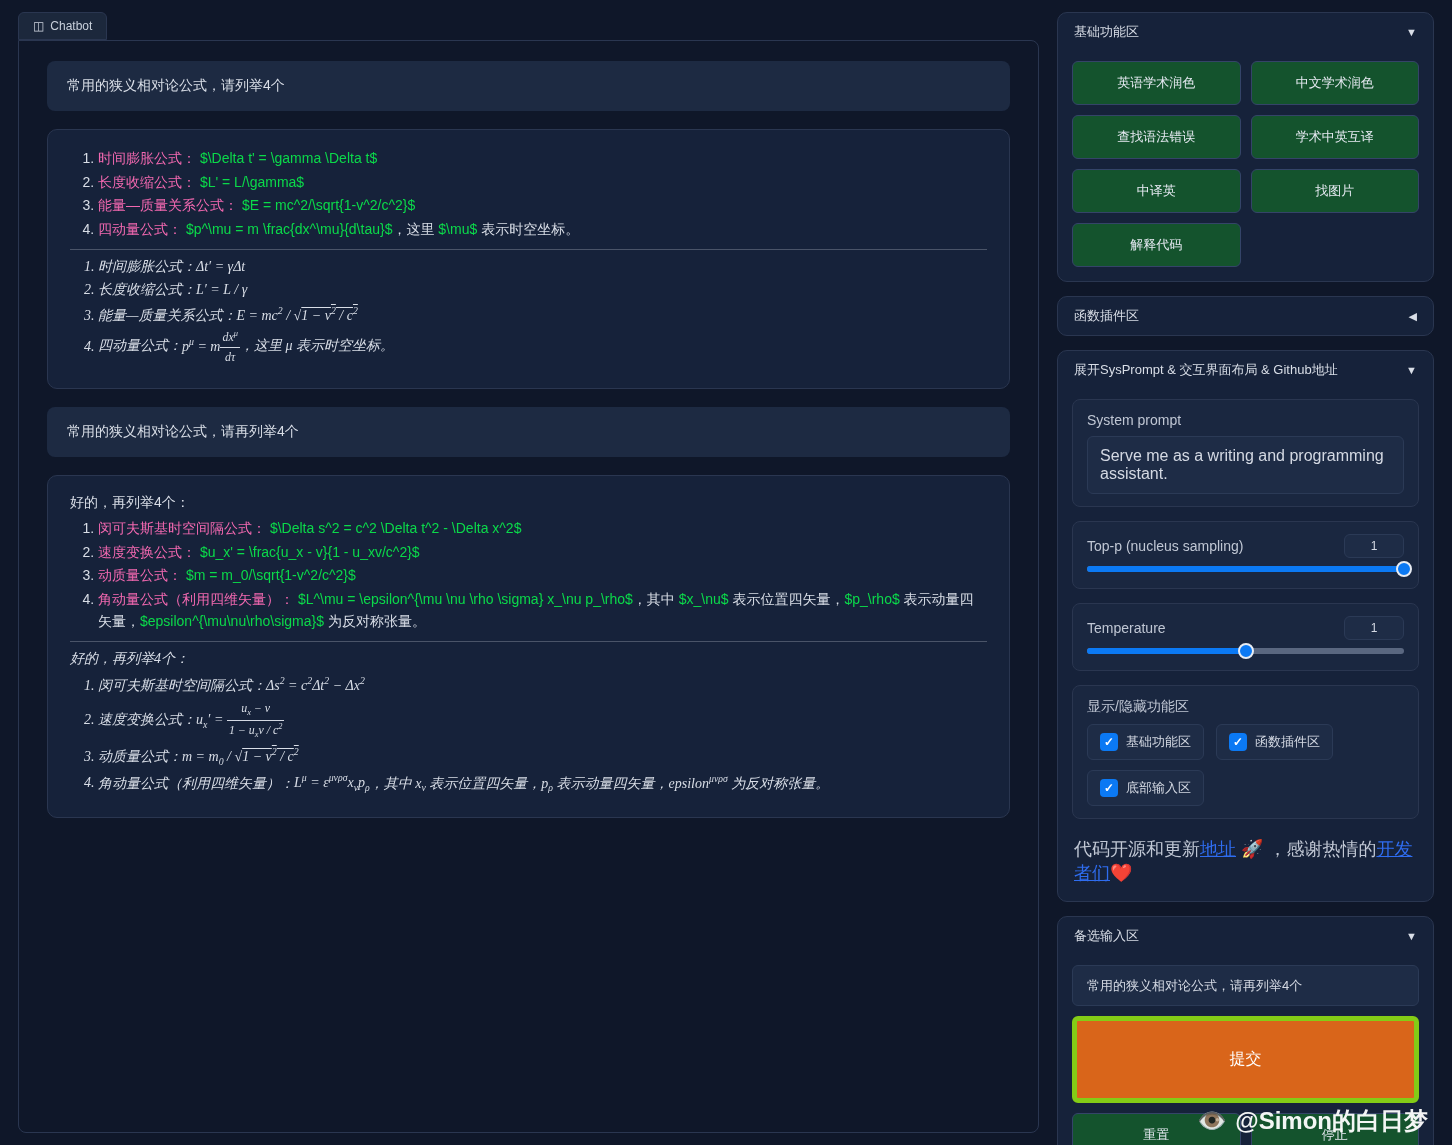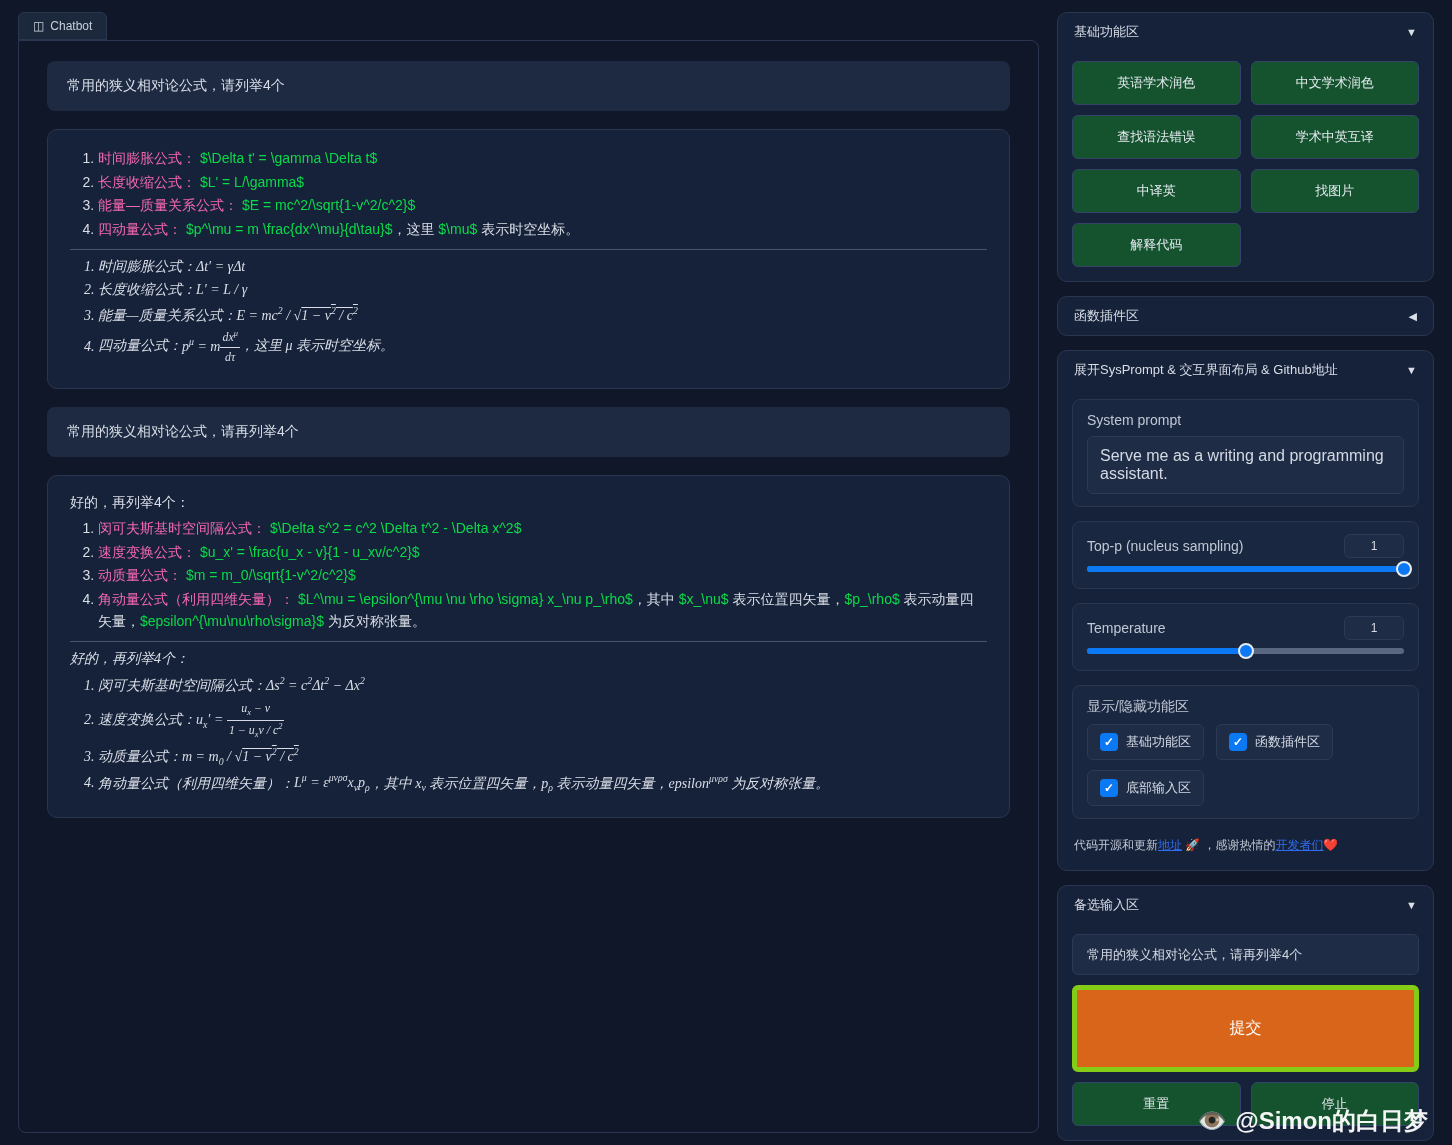--- a/index.html
+++ b/index.html
@@ -172,21 +172,21 @@
   width: 18px; height: 18px;
   background: #0b79f4;
   border-radius: 4px;
   display: inline-flex;
   align-items: center;
   justify-content: center;
   color: #fff;
   font-size: 12px;
   font-weight: bold;
 }
-.footer-note { font-size: 12px; color: #c0c7d4; padding: 4px 2px 2px 2px; }
+.footer-note { font-size: 18px; color: #c0c7d4; padding: 4px 2px 2px 2px; }
 .footer-note a { color: #2f6df0; text-decoration: underline; }
 .submit-btn { background: #d9651a; border: 5px solid #84cc16; color: #fff; padding: 28px; font-size: 16px; width: 100%; margin-top: 10px; }
 .reset-row { display: flex; gap: 10px; margin-top: 10px; }
 .reset-btn, .stop-btn { flex: 1; padding: 12px; }
 .input-field {
   width: 100%;
   background: #1e2c46;
   border: 1px solid #2b3a56;
   border-radius: 6px;
   padding: 12px 14px;

